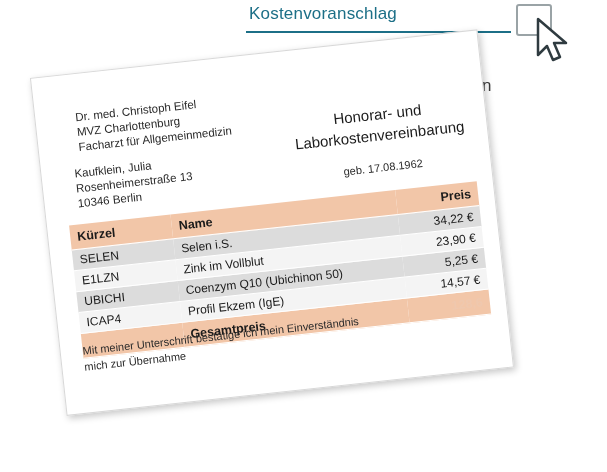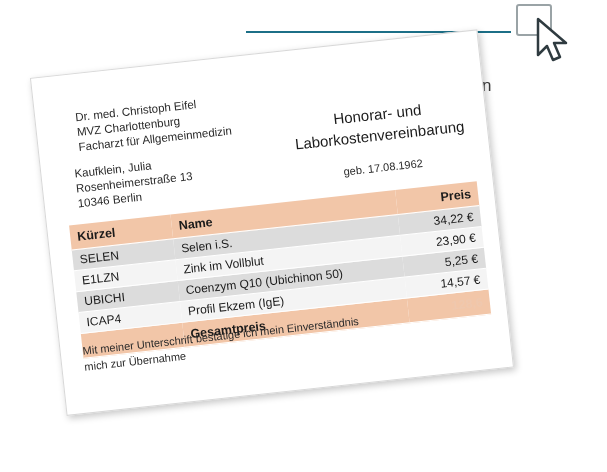--- a/index.html
+++ b/index.html
@@ -188,20 +188,21 @@
     font-size: 11px;
     color: #2b2b2b;
     line-height: 16px;
     white-space: nowrap;
   }
 </style>
 </head>
 <body>
 
 <div class="header">
+  <div class="header-title">Kostenvoranschlag</div>
   <div class="header-rule"></div>
   <div class="header-box"></div>
   <svg class="cursor" viewBox="0 0 40 48">
     <polygon points="2,2 2,38 11,29 17,43 24,40 18,26 30,26" fill="#ffffff" stroke="#2f3b40" stroke-width="2.5" stroke-linejoin="round"></polygon>
   </svg>
 </div>
 
 <div class="bullet-row">
   <span class="bullet-dot"></span>
   <span class="bullet-text">Ausdruck für Ihren Patienten</span>

